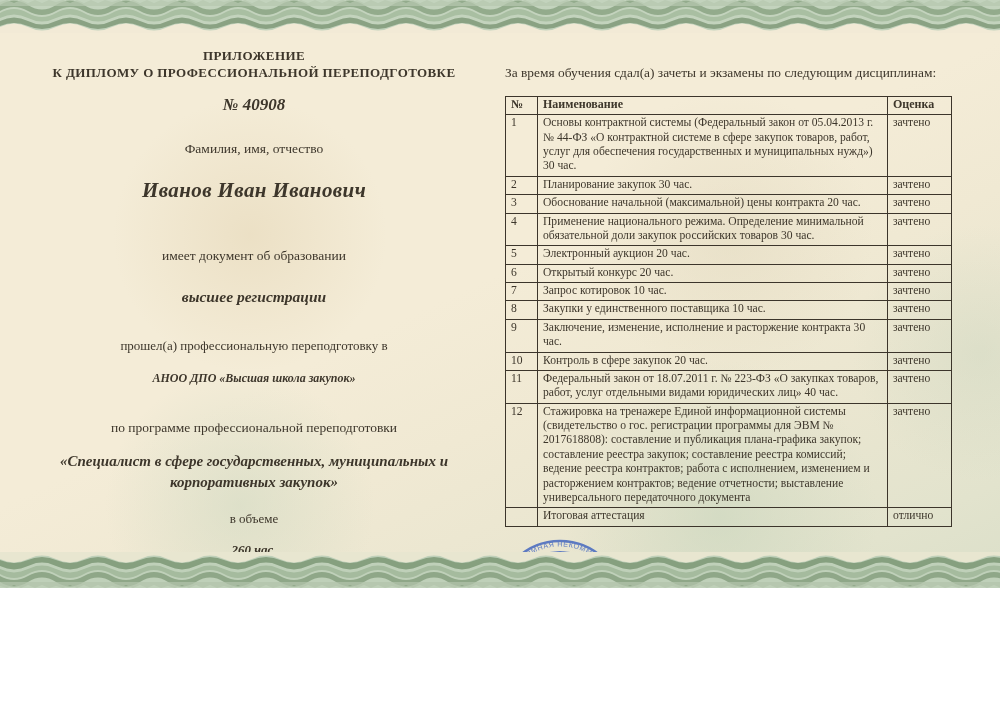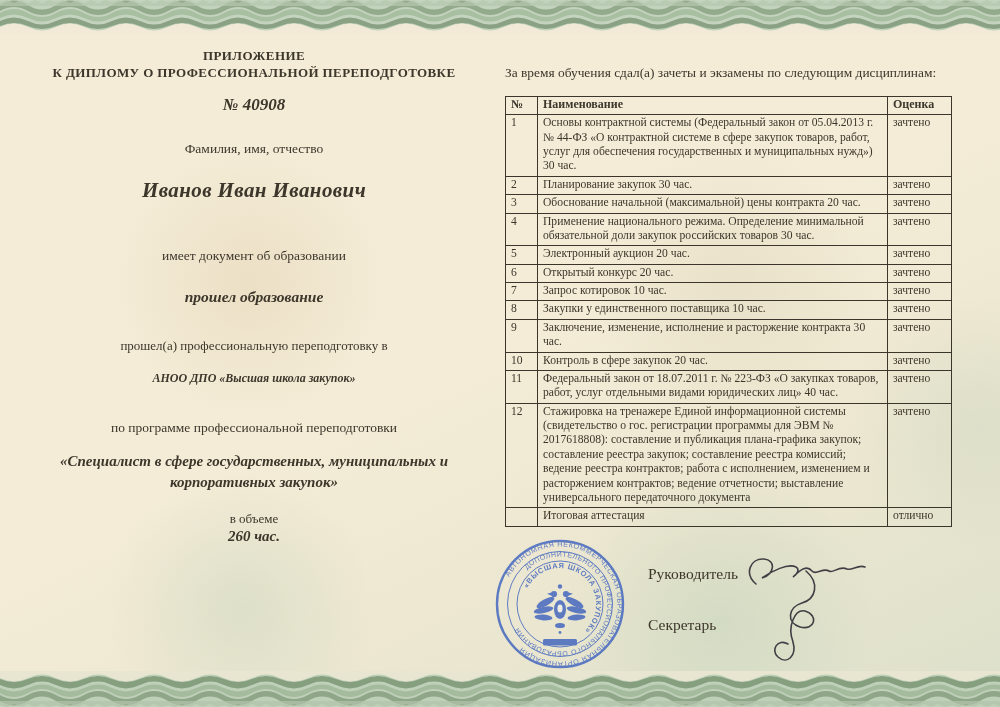--- a/index.html
+++ b/index.html
@@ -1,20 +1,20 @@
 <!DOCTYPE html>
 <html><head>
 <meta charset="utf-8">
 <style>
   * { margin:0; padding:0; box-sizing:border-box; }
   html,body { width:1000px; height:707px; }
   body { font-family:"Liberation Serif","DejaVu Serif",serif; color:#3d362b; }
 
   .page {
-    position:relative; width:1000px; height:707px; overflow:hidden;
+    position:relative; width:1000px; height:588px; overflow:hidden;
     background:
       radial-gradient(circle 190px at 25% 40%, rgba(223,206,170,0.40), rgba(223,206,170,0) 72%),
       radial-gradient(circle 200px at 73% 40%, rgba(216,207,178,0.35), rgba(216,207,178,0) 72%),
       radial-gradient(circle 180px at 24% 86%, rgba(198,212,188,0.45), rgba(198,212,188,0) 75%),
       radial-gradient(circle 210px at 72% 88%, rgba(196,211,186,0.55), rgba(196,211,186,0) 75%),
       radial-gradient(circle 160px at 98% 60%, rgba(200,212,190,0.40), rgba(200,212,190,0) 80%),
       linear-gradient(155deg, #f4ecd7 48%, #f0e9d3 62%, #eae6d0 76%, #e2e3cd 90%, #dbdfc9 100%);
   }
 
   .border-strip { position:absolute; left:0; width:1000px; z-index:3; }
@@ -29,21 +29,21 @@
   .fio-label { margin-top:26px; font-size:13.5px; }
   .fio { margin-top:21px; font-weight:bold; font-style:italic; font-size:21px; letter-spacing:.4px; }
   .has-doc { margin-top:45px; font-size:13.5px; }
   .edu { margin-top:24px; font-weight:bold; font-style:italic; font-size:15.5px; }
   .period { margin-top:20px; font-weight:bold; font-style:italic; font-size:15.5px; }
   .passed { margin-top:32px; font-size:13px; }
   .org { margin-top:17px; font-weight:bold; font-style:italic; font-size:12px; }
   .program-label { margin-top:34px; font-size:13.5px; }
   .program { margin-top:15px; font-weight:bold; font-style:italic; font-size:15px; line-height:1.4; }
   .volume-label { margin-top:18px; font-size:13px; }
-  .volume { margin-top:1px; font-weight:bold; font-style:italic; font-size:15px; }
+  .volume { margin-top:15px; font-weight:bold; font-style:italic; font-size:13px; }
 
   
   .right-col { position:absolute; left:505px; top:54px; width:460px; z-index:2;margin-top:8px; }
   .intro { font-size:13.4px; line-height:1.6; text-align:justify; }
   table.grades { border-collapse:collapse; width:447px; margin-top:13px;
     border:1.6px solid #3c352b; font-size:11.6px; line-height:1.24; }
   table.grades td, table.grades th { border:1px solid #3c352b; vertical-align:top; padding:1px 5px 2px 5px; text-align:left; }
   table.grades th { font-weight:bold; font-size:12px; padding-top:0; }
   col.c-num { width:32px; }
   col.c-grade { width:64px; }
@@ -95,21 +95,21 @@
 
   <div class="left-col">
     <div class="doc-title">
       <div>ПРИЛОЖЕНИЕ</div>
       <div>К ДИПЛОМУ О ПРОФЕССИОНАЛЬНОЙ ПЕРЕПОДГОТОВКЕ</div>
     </div>
     <div class="doc-number">№ 40908</div>
     <div class="fio-label">Фамилия, имя, отчество</div>
     <div class="fio">Иванов Иван Иванович</div>
     <div class="has-doc">имеет документ об образовании</div>
-    <div class="edu">прошел образование</div>
+    <div class="edu">высшее регистрации</div>
     <div class="passed">прошел(а) профессиональную переподготовку в</div>
     <div class="org">АНОО ДПО «Высшая школа закупок»</div>
     <div class="program-label">по программе профессиональной переподготовки</div>
     <div class="program">«Специалист в сфере государственных, муниципальных и корпоративных закупок»</div>
     <div class="volume-label">в объеме</div>
     <div class="volume">260 час.</div>
   </div>
 
   <div class="right-col">
     <p class="intro">За время обучения сдал(а) зачеты и экзамены по следующим дисциплинам:</p>

